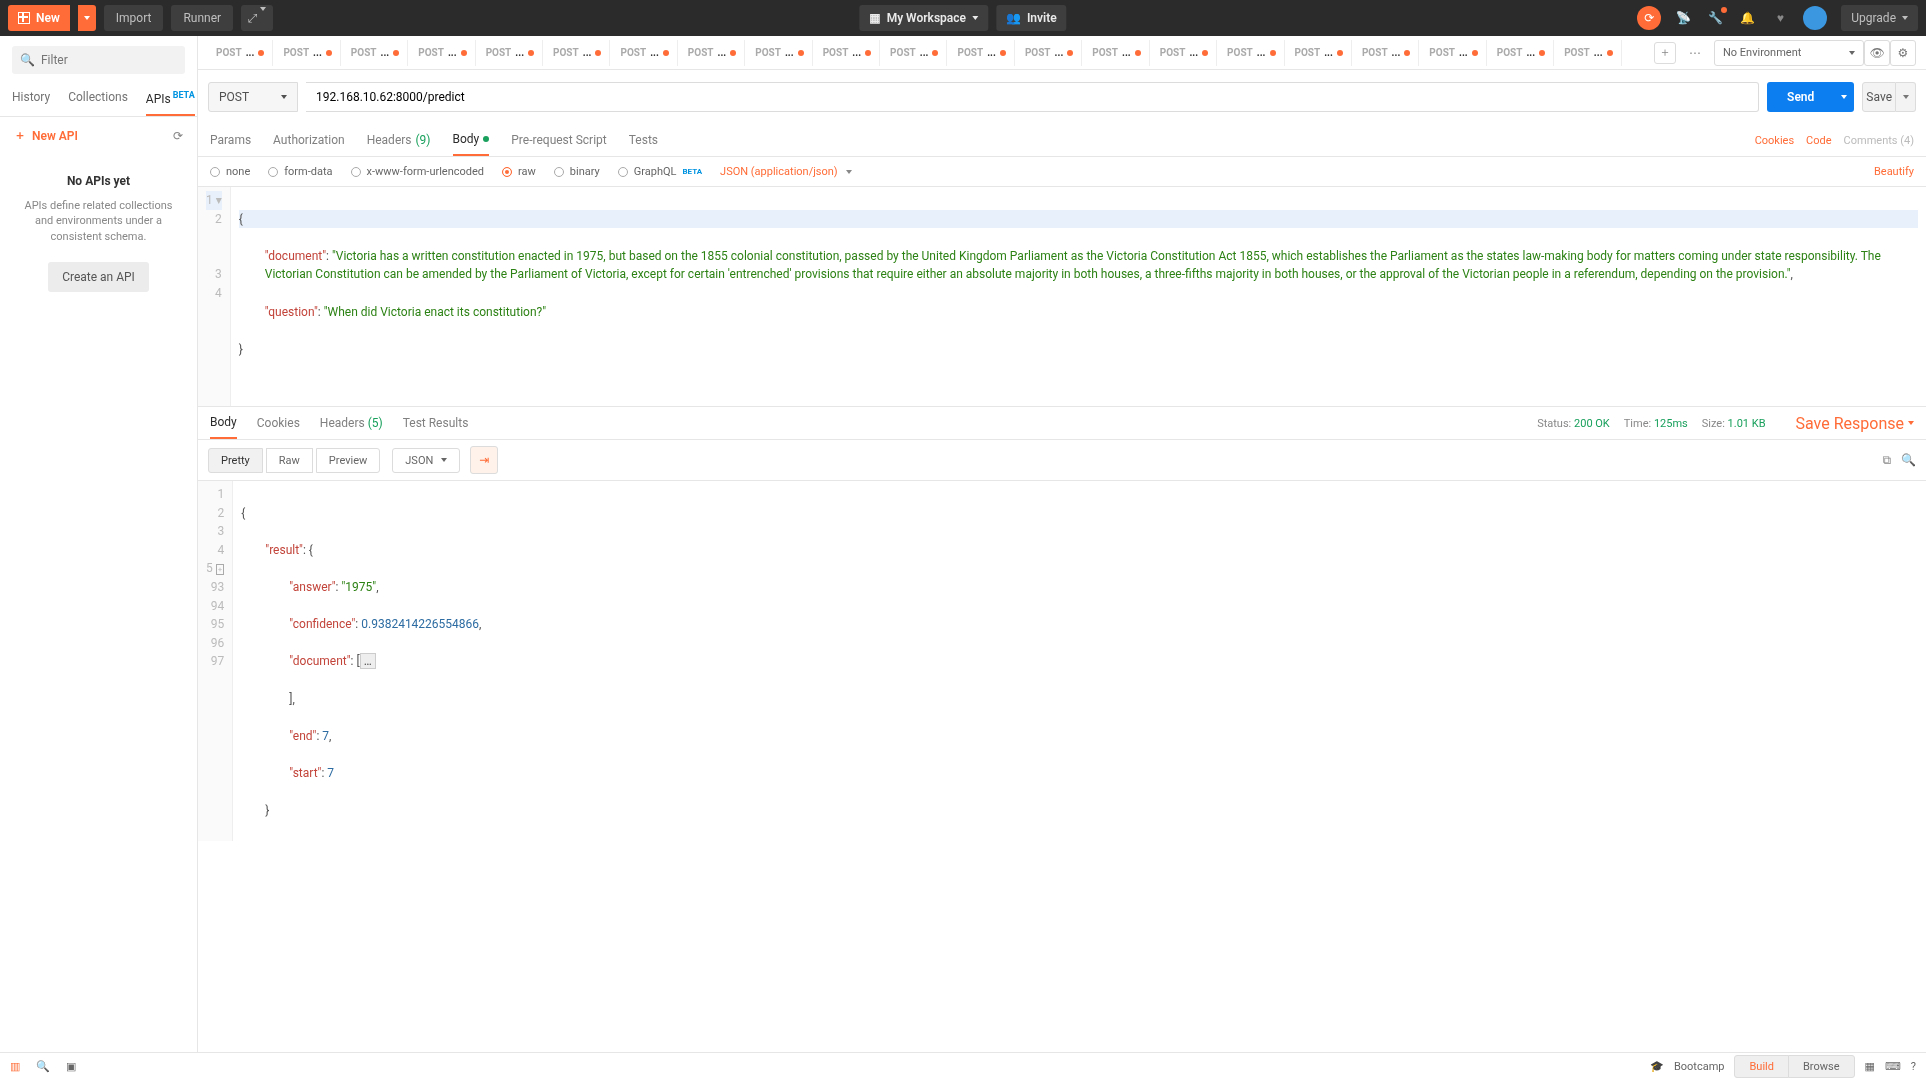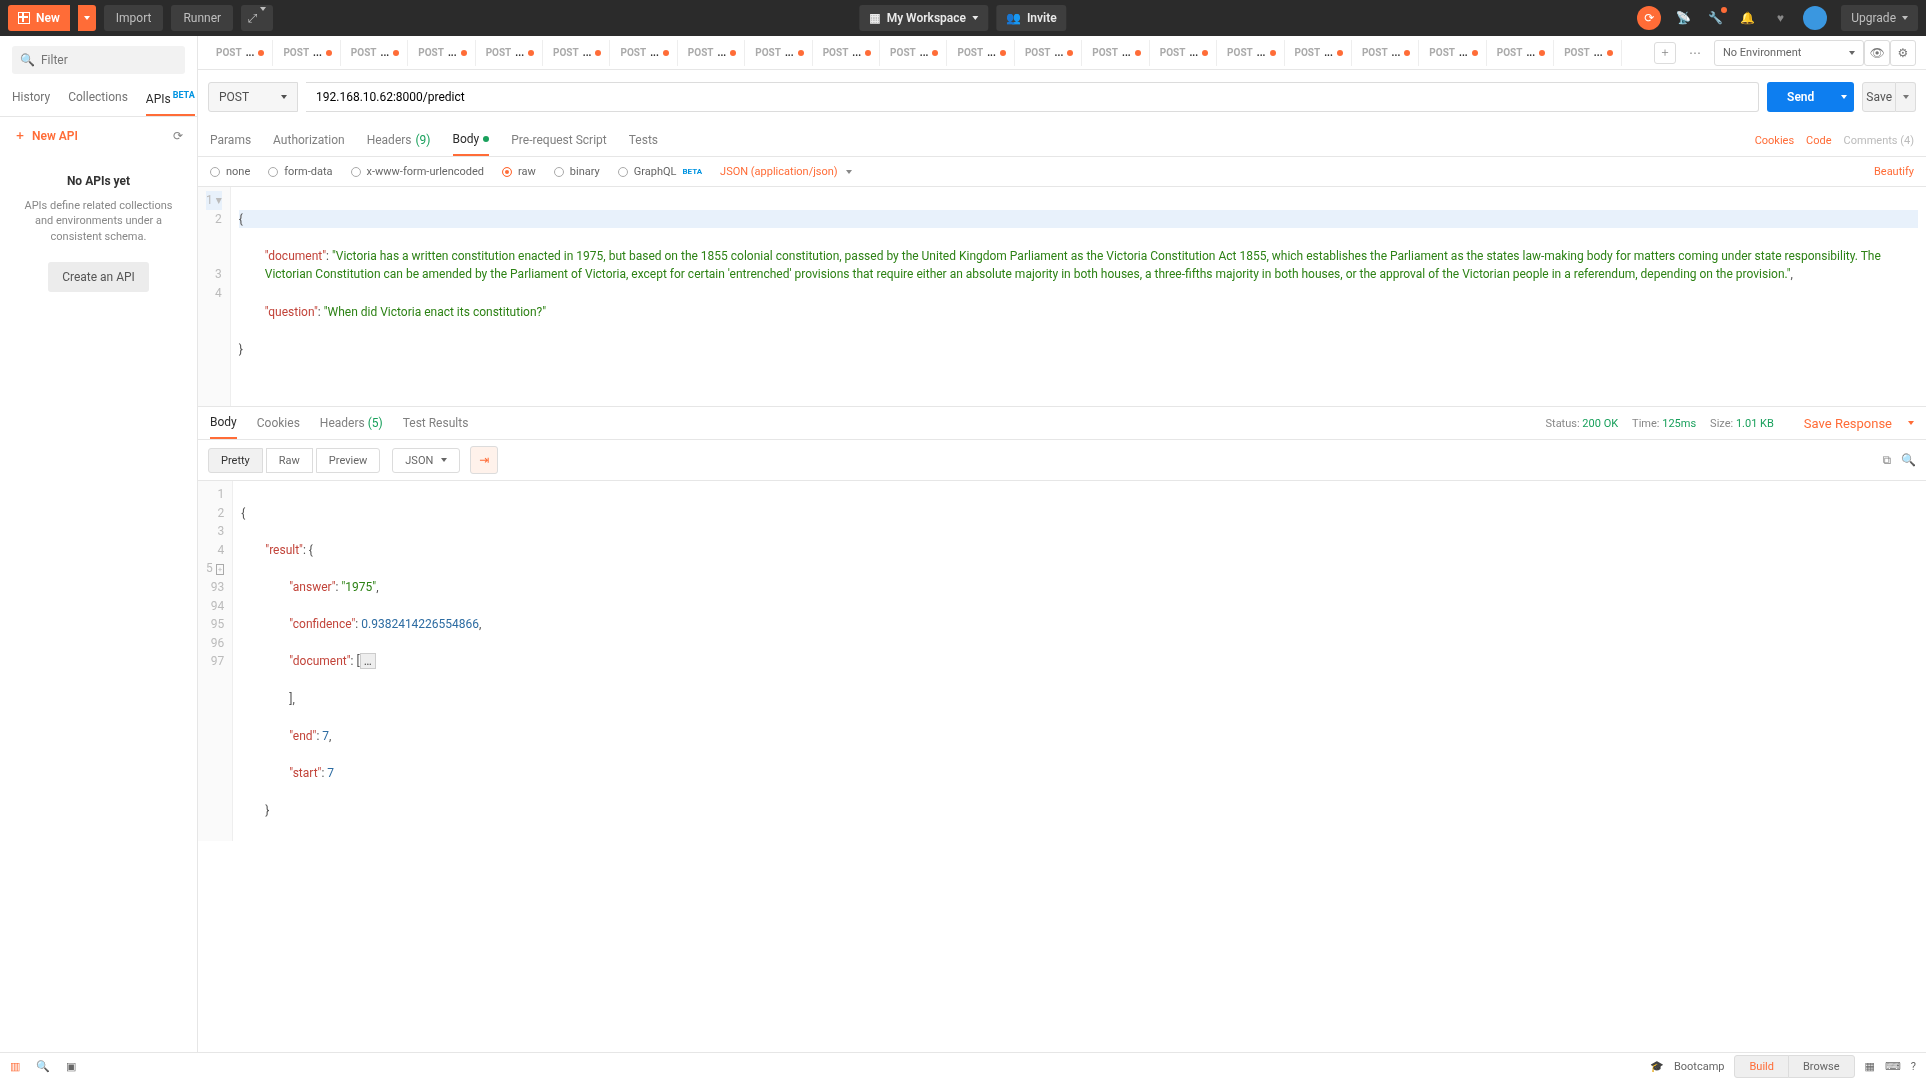--- a/index.html
+++ b/index.html
@@ -84,21 +84,21 @@
   .tok-num{color:#2d6ca2}
   .tok-p{color:#555}
   .curline{background:#e8f1fb}
   .req-editor{height:220px;border-bottom:1px solid #e6e6e6}
   
   .resp-head{display:flex;align-items:center;gap:20px;border-bottom:1px solid #e6e6e6;padding:0 12px;font-size:12px}
   .rtab{padding:8px 0;color:#808080}
   .rtab.active{color:#2b2b2b;border-bottom:2px solid #ff6c37}
   .resp-meta{margin-left:auto;display:flex;gap:14px;font-size:11px;color:#888;align-items:center}
   .resp-meta .ok{color:#19a05c}
-  .resp-actions{color:#ff6c37;font-size:13px;display:flex;align-items:center;gap:16px;margin-left:16px}
+  .resp-actions{color:#ff6c37;font-size:16px;display:flex;align-items:center;gap:4px;margin-left:16px}
   .resp-toolbar{display:flex;align-items:center;padding:6px 10px;gap:4px;border-bottom:1px solid #e6e6e6}
   .pill{border:1px solid #dcdcdc;padding:5px 12px;font-size:11px;background:#fff;color:#666}
   .pill.active{background:#f1f1f1;color:#333}
   .pill.first{border-radius:3px 0 0 3px}
   .pill.last{border-radius:0 3px 3px 0}
   .pill.solo{border-radius:3px}
   .wrap-btn{width:28px;height:28px;border:1px solid #dcdcdc;border-radius:3px;display:flex;align-items:center;justify-content:center;margin-left:6px;background:#fff2eb}
   .toolbar-right{margin-left:auto;display:flex;gap:10px;color:#888}
   .resp-editor{height:360px}
   

